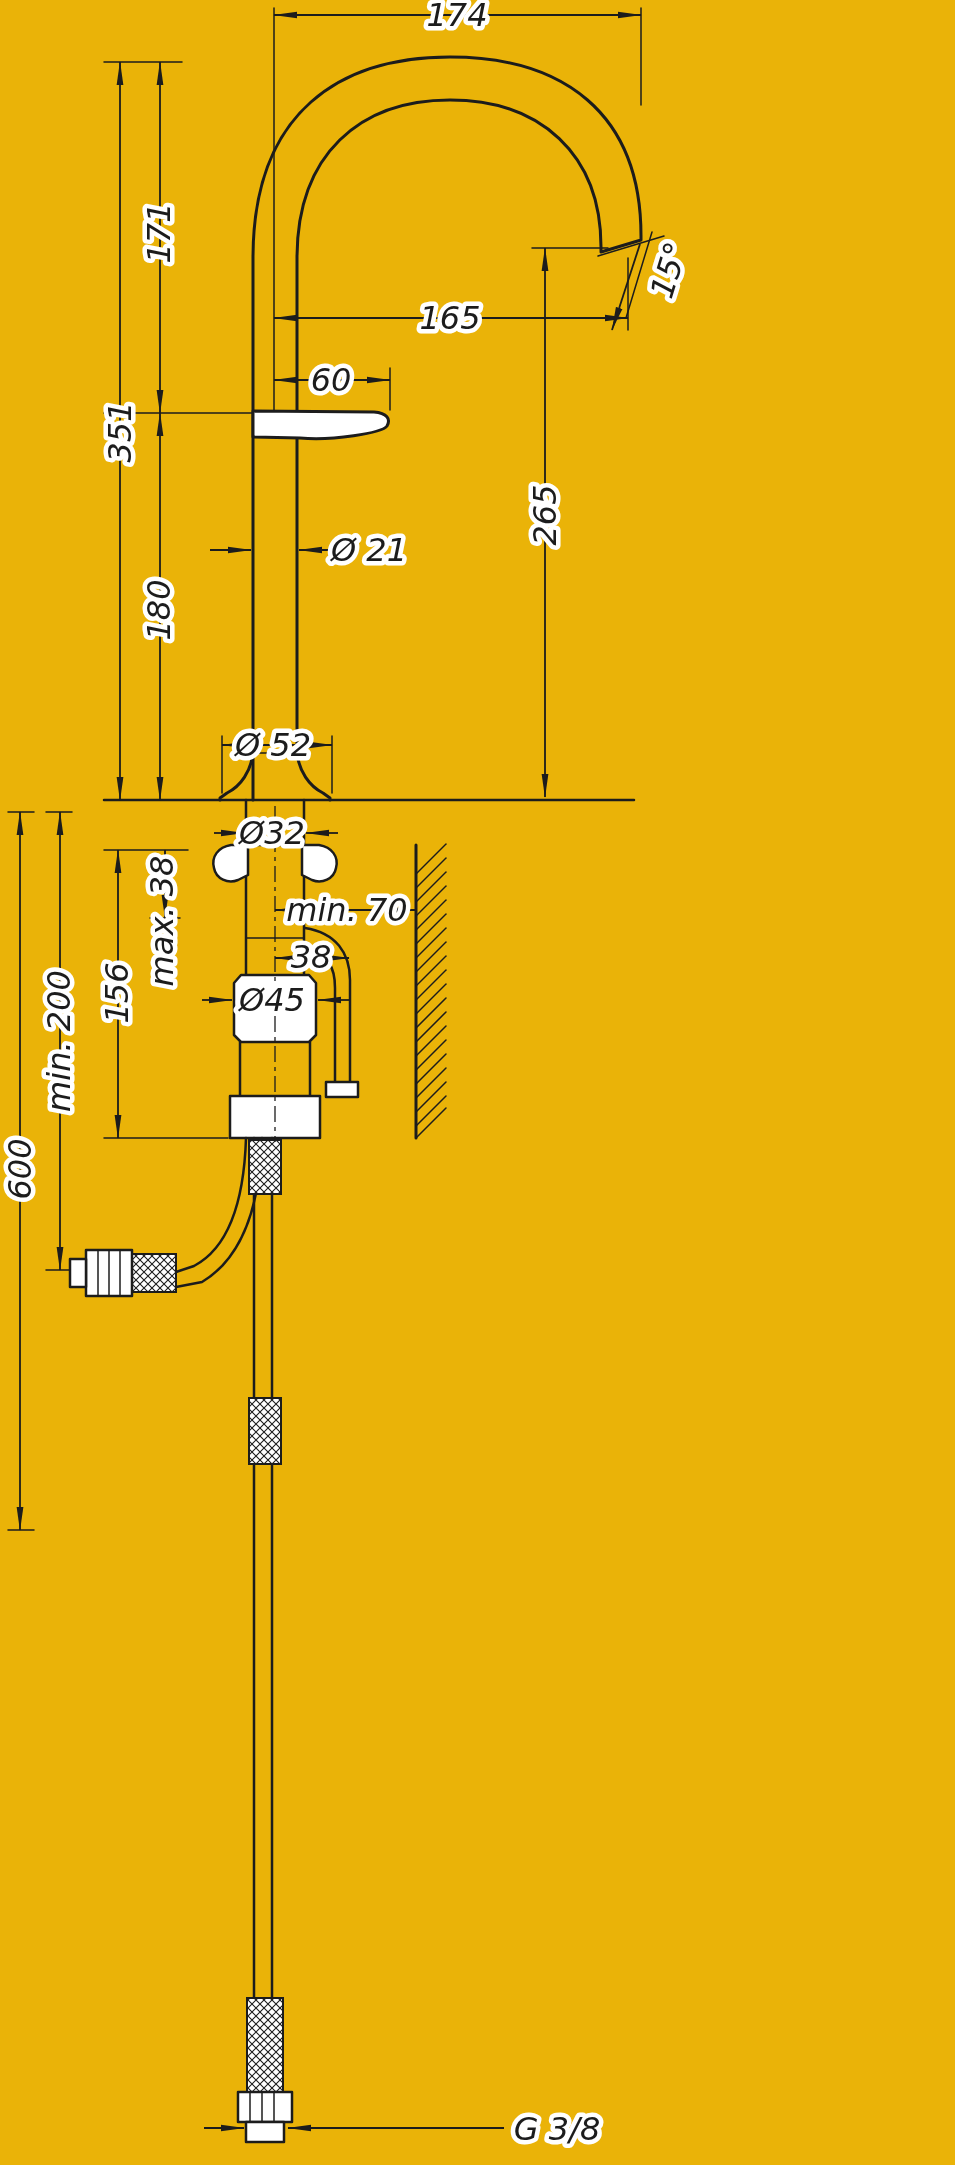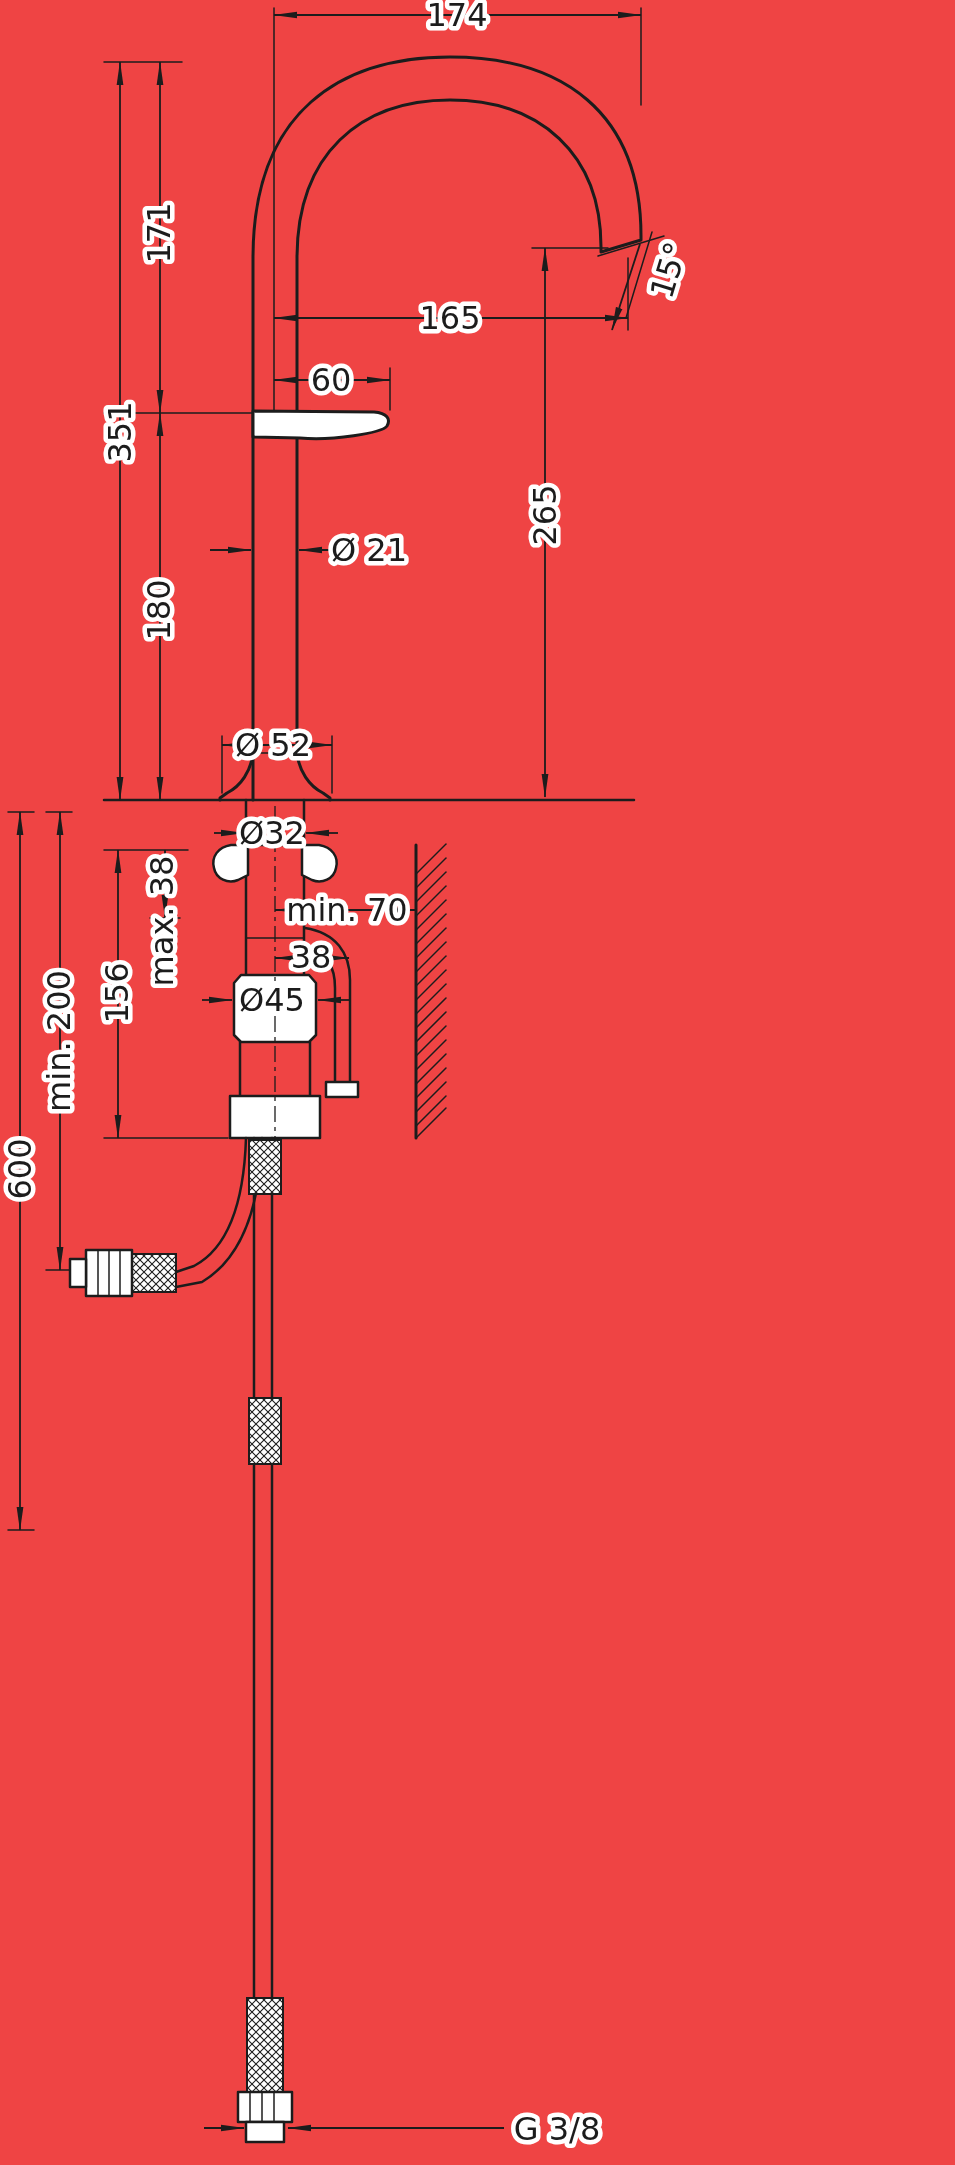--- a/index.html
+++ b/index.html
@@ -4,22 +4,23 @@
 <style>
   html, body {
     margin: 0;
     padding: 0;
     background: #ffffff;
     font-family: "DejaVu Sans", sans-serif;
   }
   .page {
     width: 955px;
     height: 2165px;
-    background: #ef4444;
+    background: #eab308;
     position: relative;
+    font-style: italic;
   }
   svg { display: block; }
 
   .outline {
     fill: none;
     stroke: #1c1c1c;
     stroke-width: 3;
     stroke-linecap: round;
     stroke-linejoin: round;
   }

